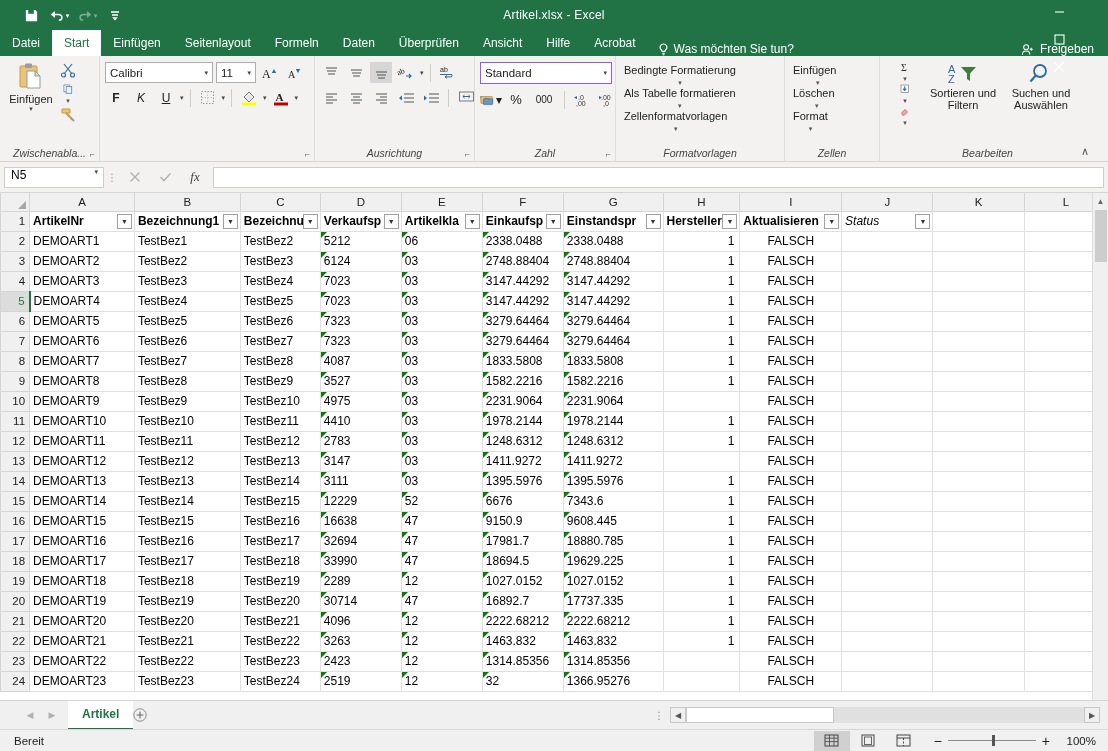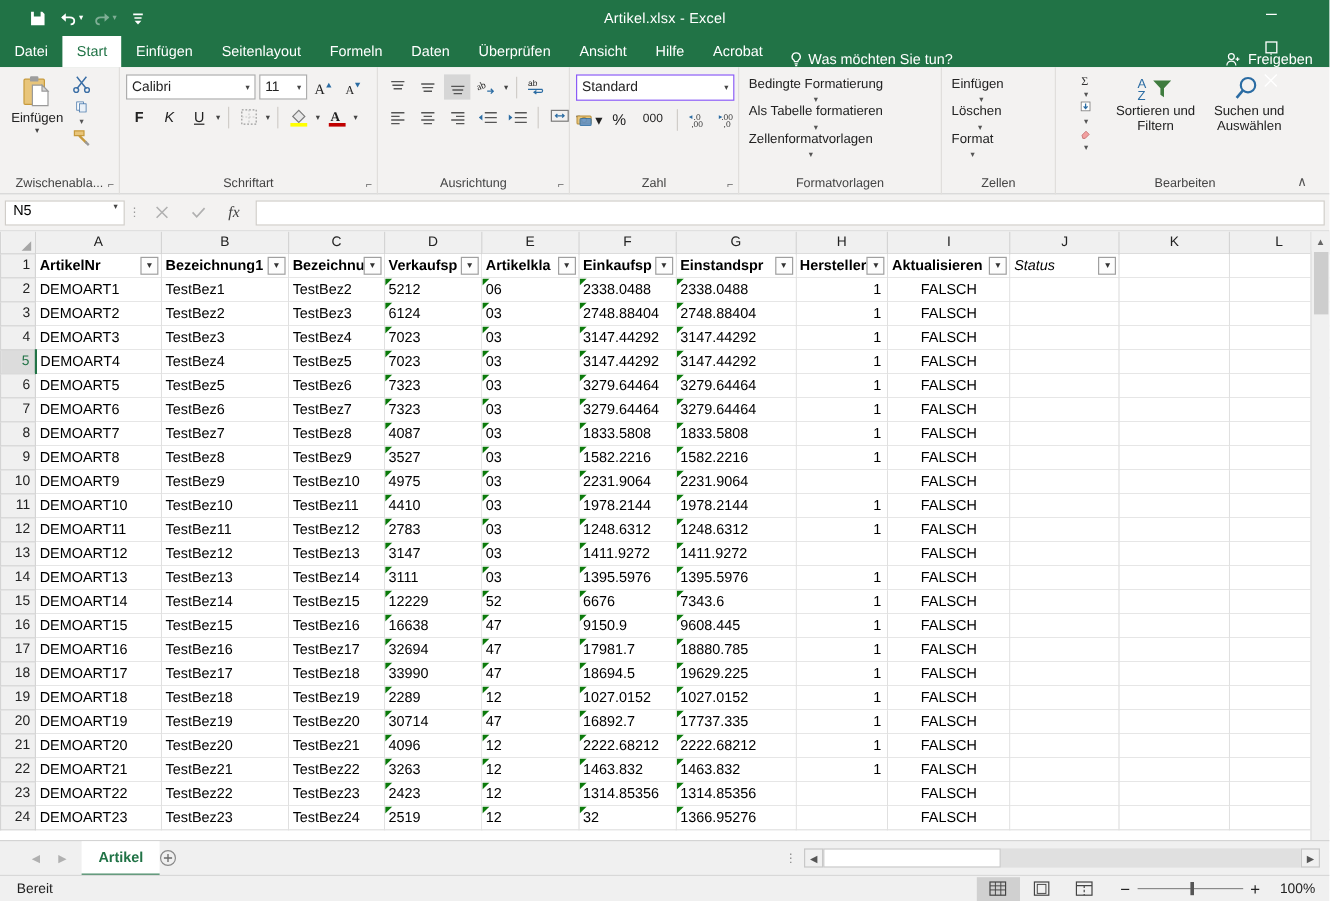--- a/index.html
+++ b/index.html
@@ -54,21 +54,21 @@
 
   
   .ribbon {
     height: 106px; background:#f3f2f1; border-bottom:1px solid #d4d4d4;
     display:flex; flex:0 0 106px; position:relative;
   }
   .rgroup { position:relative; display:flex; flex-direction:column; height:106px; border-right:1px solid #e0dedc; }
   .rgroup-body { flex:1; display:flex; align-items:flex-start; padding: 4px 5px 0 5px; }
   .rgroup-label {
     height: 16px; font-size: 10.5px; color:#444; text-align:center; position:relative;
-    display:flex; align-items:center; justify-content:center; padding-bottom:2px;
+    display:flex; align-items:center; justify-content:center; padding-bottom:2px;font-style:italic;
   }
   .dlg-launch { position:absolute; right:4px; bottom:3px; font-size:9px; color:#666; }
 
   .bigbtn { display:flex; flex-direction:column; align-items:center; width:52px; padding-top:2px; }
   .bigbtn .lbl { font-size:11px; color:#222; margin-top:1px; text-align:center; line-height:12px;}
   .bigbtn .car { font-size:7px; color:#444; }
 
   .smallcol { display:flex; flex-direction:column; gap:1px; padding-top:2px;}
   .sbtn { display:flex; align-items:center; height:21px; padding: 0 3px; gap:3px; font-size:11px; color:#222;flex-direction:column;}
   .sbtn .car { font-size:7px; color:#555; }
@@ -369,21 +369,20 @@
           <span class="car" style="font-size:7px;color:#444">▾</span>
           <div class="fbtn">
             <svg width="16" height="16" viewBox="0 0 16 16">
                 <text x="2.5" y="11" font-size="11" font-weight="bold" font-family="Liberation Serif, serif" fill="#222">A</text>
                 <rect x="1" y="12.5" width="14" height="3" fill="#c00000"></rect>
               </svg>
           </div>
           <span class="car" style="font-size:7px;color:#444">▾</span>
         </div>
       </div>
-      <div class="rgroup-label">Schriftart</div>
       <span class="dlg-launch">⌐</span>
     </div>
 
     <div class="rgroup" style="width:160px">
       <div class="rgroup-body" style="flex-direction:column; gap:4px; padding-top:6px;">
         <div class="fontrow">
           <div class="fbtn">
             <svg width="15" height="14" viewBox="0 0 15 14">
                 <path d="M2 2h11M3 5h9M4 8h7" stroke="#555" stroke-width="1.2"></path>
               </svg>

